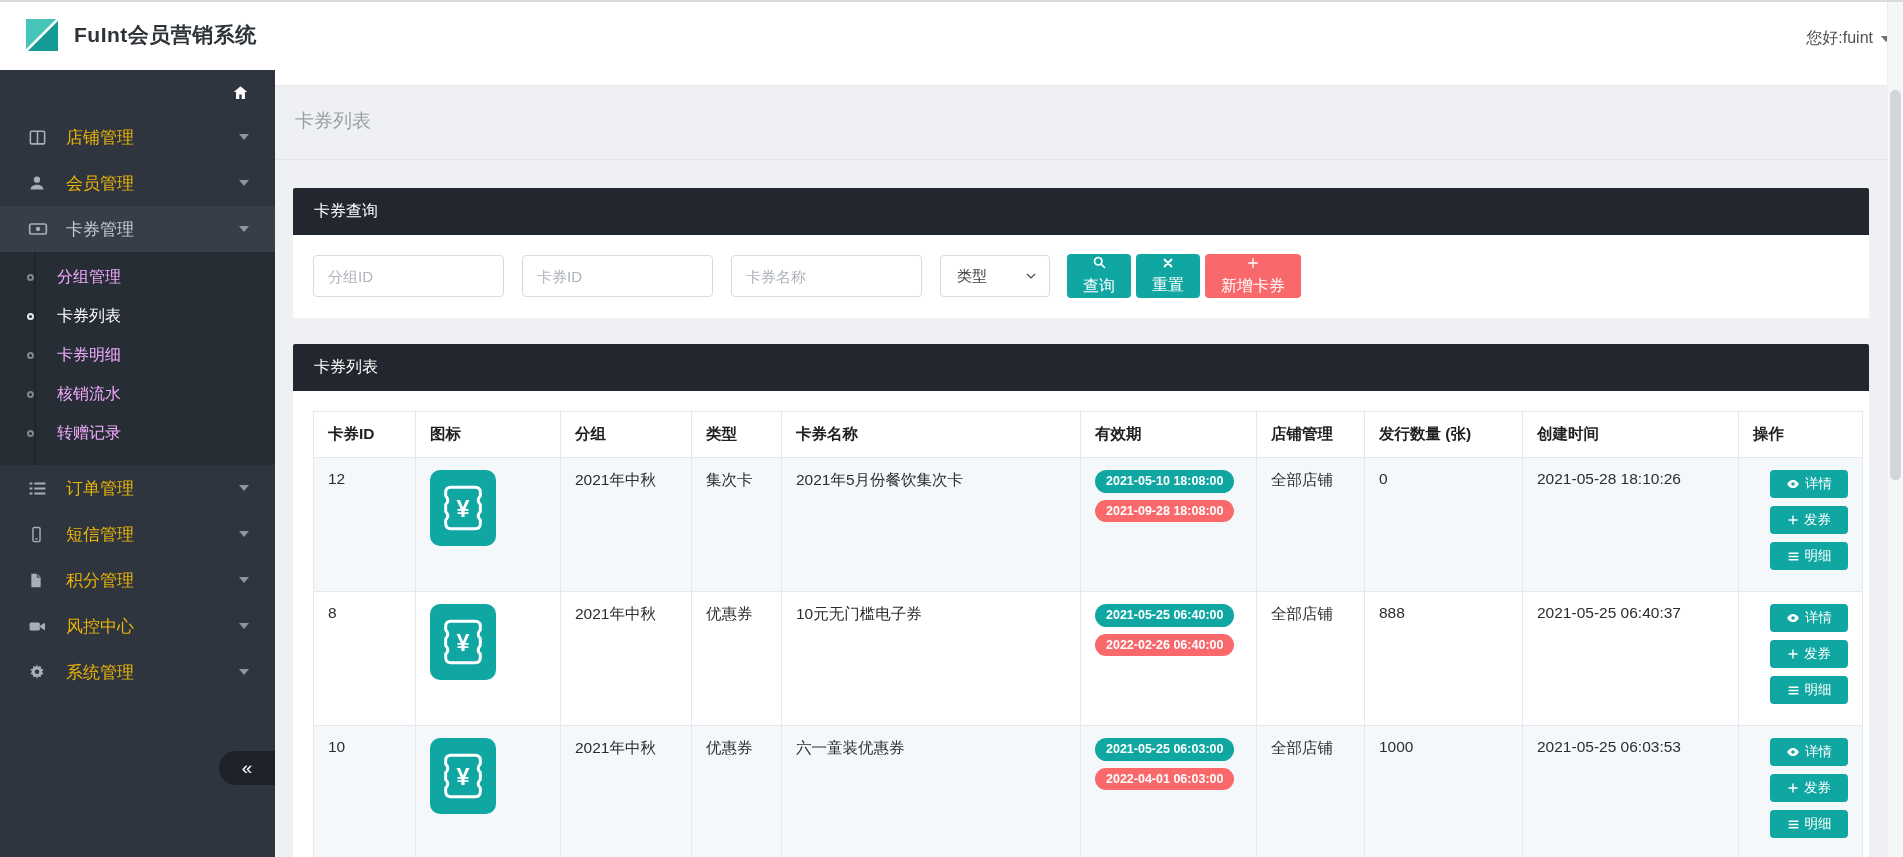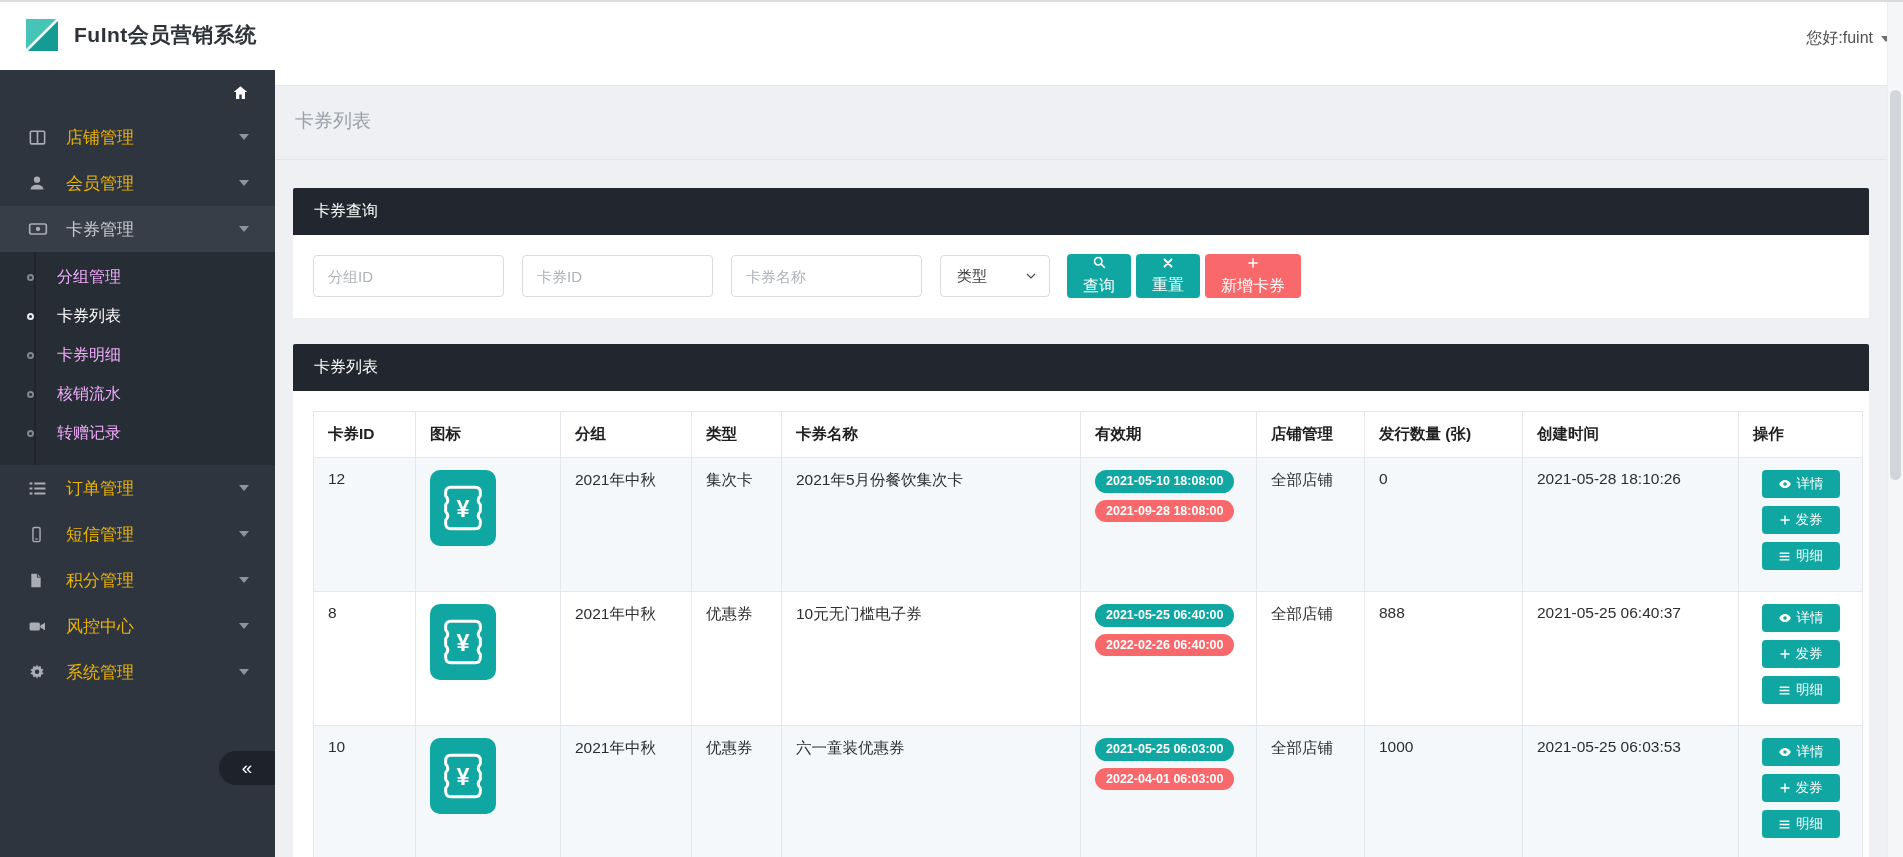--- a/index.html
+++ b/index.html
@@ -69,21 +69,21 @@
   table.coupon th { font-weight:bold; color:#1f1f1f; height:46px; vertical-align:middle; background:#fff; }
   tr.row { height:134px; }
   tr.row.tint { background:#f5f8fb; }
   .coupon-icon { width:66px; height:76px; background:var(--teal,#10a7a2); border-radius:10px;
     display:flex; align-items:center; justify-content:center; }
   .badge { display:inline-block; color:#fff; font-weight:bold; font-size:12.5px; line-height:1;
     padding:5px 11px; border-radius:12px; white-space:nowrap; }
   .badge.teal { background:var(--teal,#10a7a2); }
   .badge.red { background:var(--red,#f9696b); }
   .badge-stack { display:flex; flex-direction:column; align-items:flex-start; gap:7px; }
-  .ops { display:flex; flex-direction:column; align-items:center; gap:8px; }
+  .ops { display:flex; flex-direction:column; align-items:flex-end; gap:8px; }
   .btn-mini { width:78px; height:28px; border:none; border-radius:4px; background:var(--teal,#10a7a2);
     color:#fff; font-size:13.5px; display:inline-flex; align-items:center; justify-content:center; gap:5px;
     cursor:pointer; font-family:"Liberation Sans","DejaVu Sans",sans-serif; }
   
   .scrollbar { position:absolute; top:2px; right:0; width:16px; height:855px;
     background:#f5f6f8; border-left:1px solid #eceef1; z-index:7; }
   .scroll-thumb { position:absolute; top:88px; left:2px; width:11px; height:390px;
     background:#d2d5da; border-radius:6px; }
 </style>
 </head>

